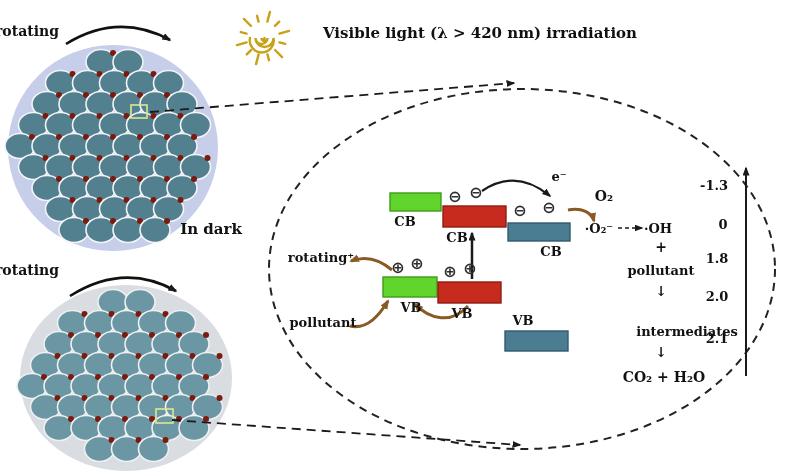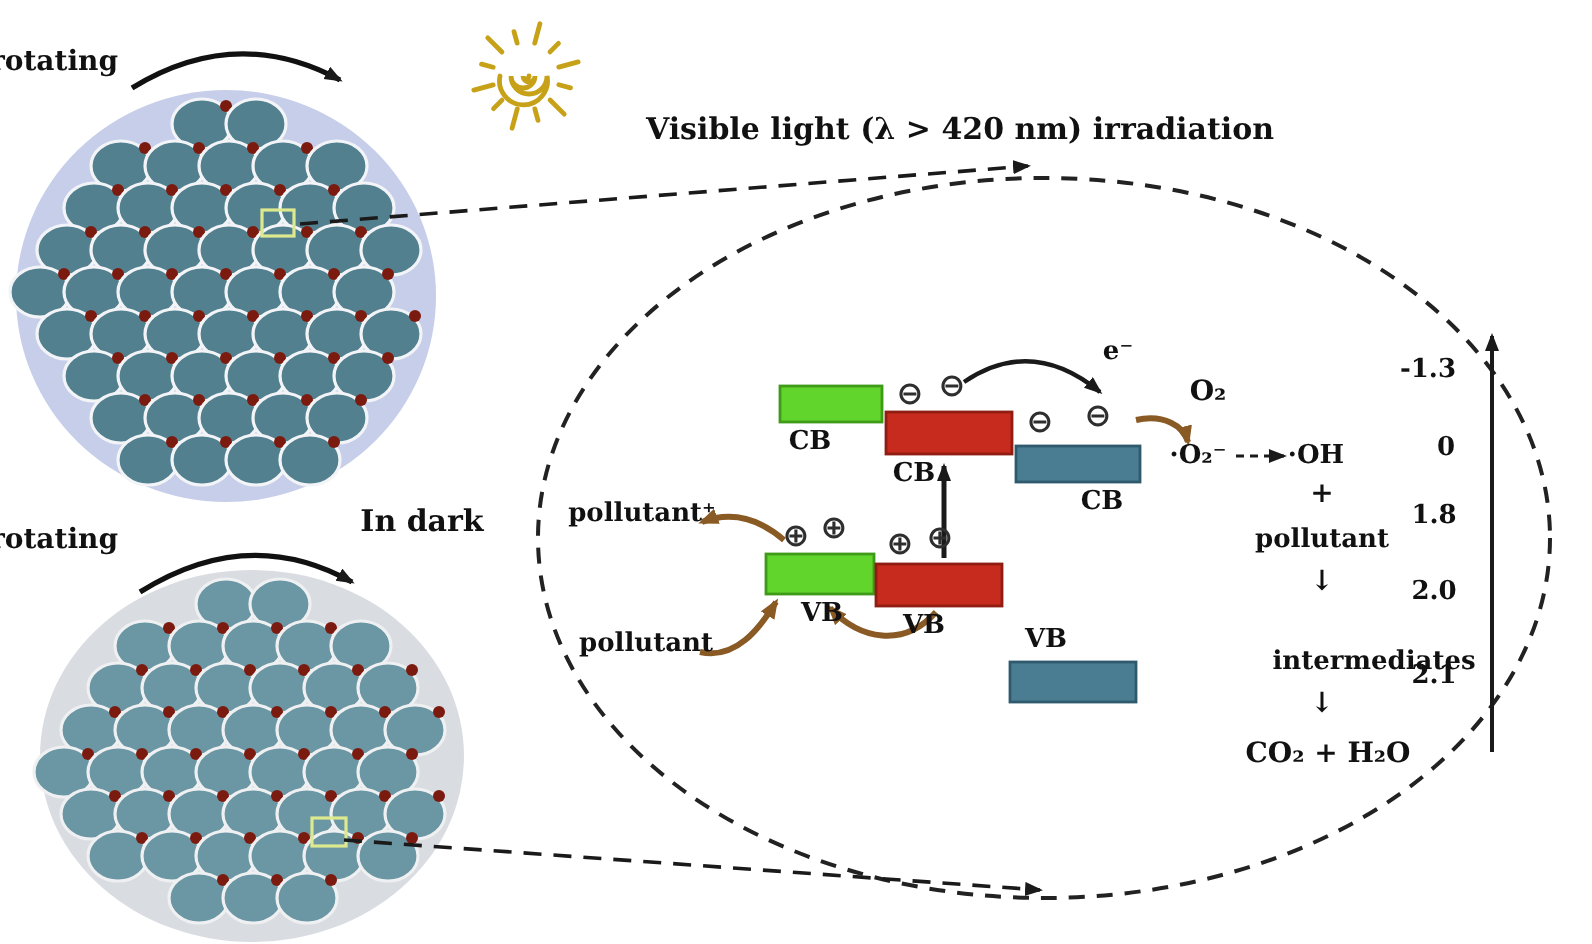--- a/index.html
+++ b/index.html
@@ -6,21 +6,21 @@
   .stage{
     position:relative;width:796px;height:472px;background:#ffffff;
     font-family:"DejaVu Serif","Liberation Serif",serif;overflow:hidden;
   }
   svg.layer{position:absolute;left:0;top:0;width:796px;height:472px;}
   .lbl{
     position:absolute;transform:translate(-50%,-50%);
     font-weight:700;color:#111;white-space:nowrap;font-size:13px;line-height:1;
   }
   .lbl.md{font-size:14px;}
-  .lbl.big{font-size:15px;margin-top:32px;}
+  .lbl.big{font-size:15px;}
   .charge{
     position:absolute;transform:translate(-50%,-50%);
     font-family:"DejaVu Sans",sans-serif;font-weight:700;
     font-size:16px;color:#2e2e2e;line-height:1;
   }
 </style>
 </head>
 <body>
 
 <div class="stage">
@@ -276,21 +276,21 @@
   <div class="lbl" style="left:551px;top:251px">CB</div>
   <div class="lbl" style="left:411px;top:307px">VB</div>
   <div class="lbl" style="left:462px;top:313px">VB</div>
   <div class="lbl" style="left:523px;top:320px">VB</div>
 
   <div class="lbl" style="left:559px;top:176px">e⁻</div>
   <div class="lbl md" style="left:604px;top:196px">O₂</div>
   <div class="lbl" style="left:599px;top:228px">·O₂⁻</div>
   <div class="lbl" style="left:658px;top:228px">·OH</div>
 
-  <div class="lbl" style="left:321px;top:257px">pollutant⁺</div>
+  <div class="lbl" style="left:321px;top:257px">rotating⁺</div>
   <div class="lbl" style="left:323px;top:322px">pollutant</div>
 
   <div class="lbl md" style="left:661px;top:247px">+</div>
   <div class="lbl" style="left:661px;top:270px">pollutant</div>
   <div class="lbl md" style="left:661px;top:291px">↓</div>
   <div class="lbl" style="left:687px;top:331px">intermediates</div>
   <div class="lbl md" style="left:661px;top:352px">↓</div>
   <div class="lbl md" style="left:664px;top:377px">CO₂ + H₂O</div>
 
   <div class="lbl" style="left:714px;top:185px">-1.3</div>

